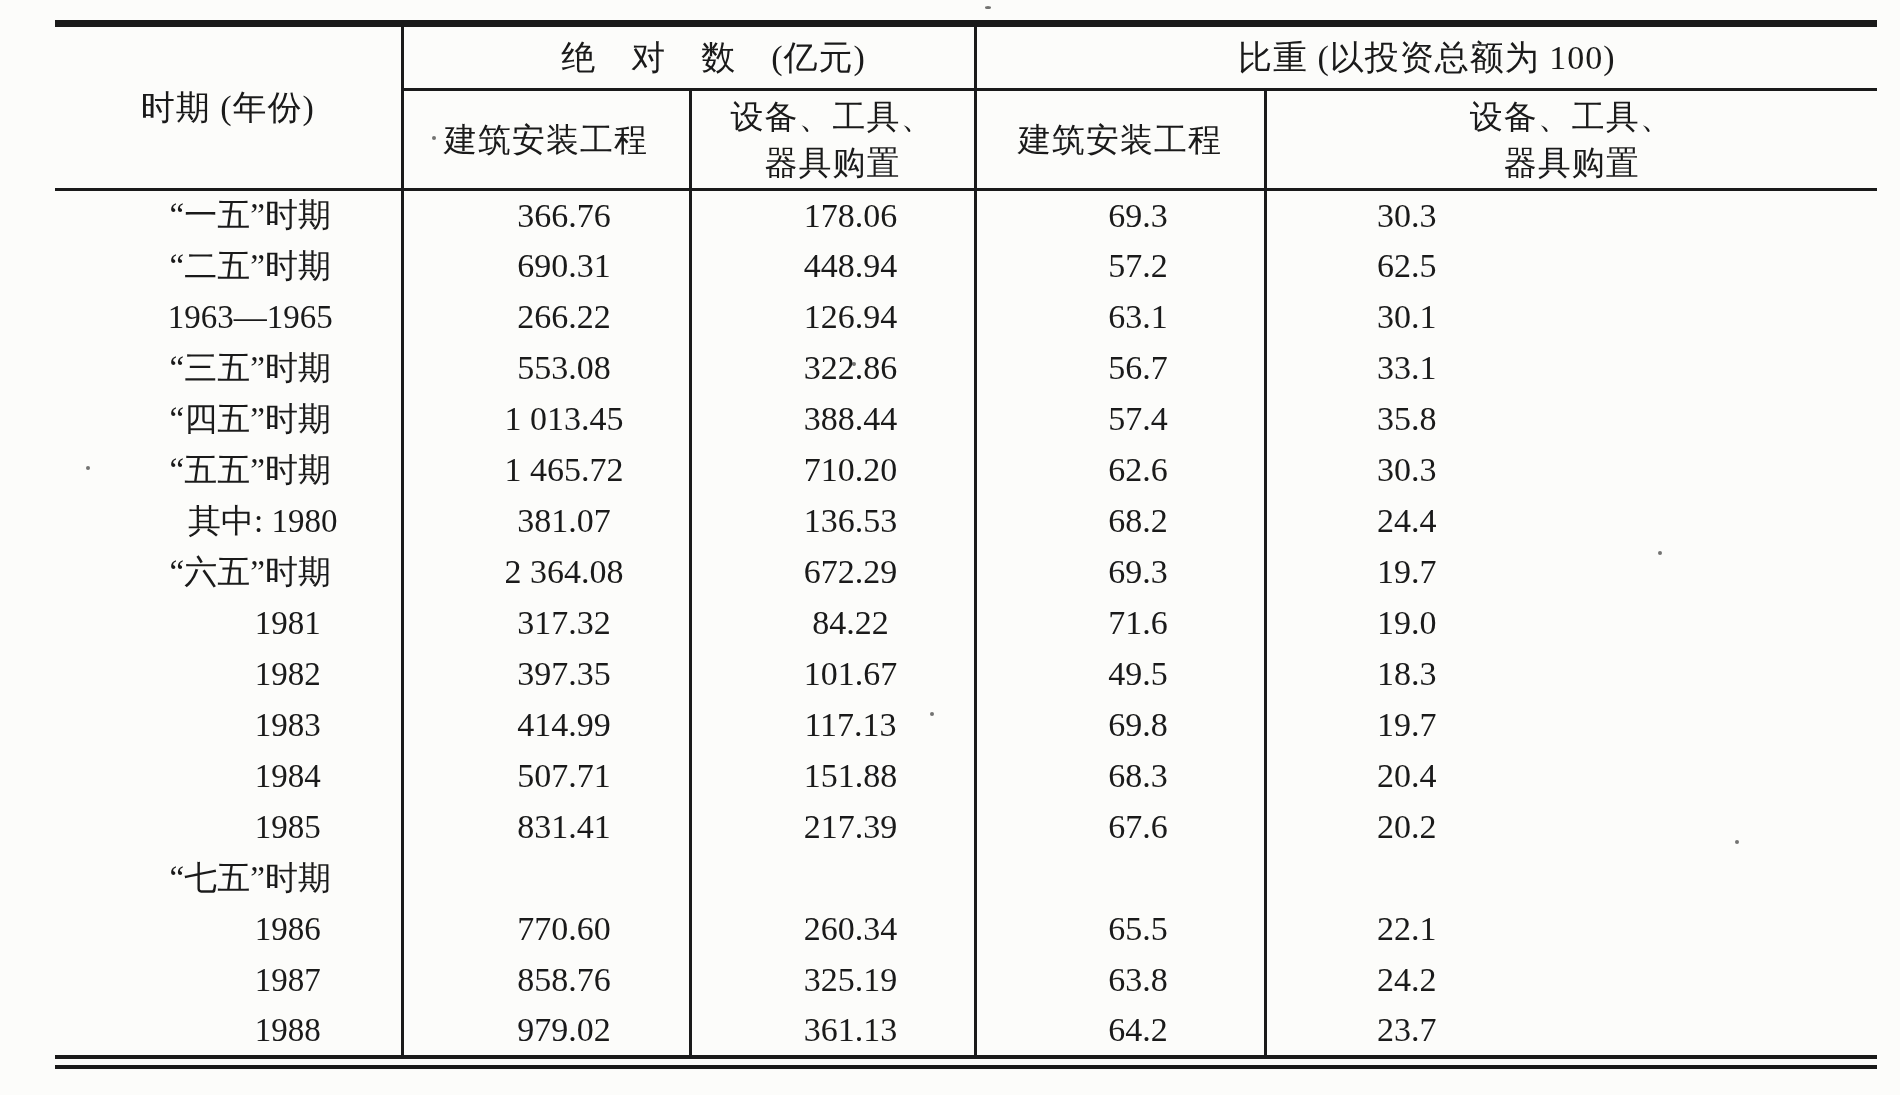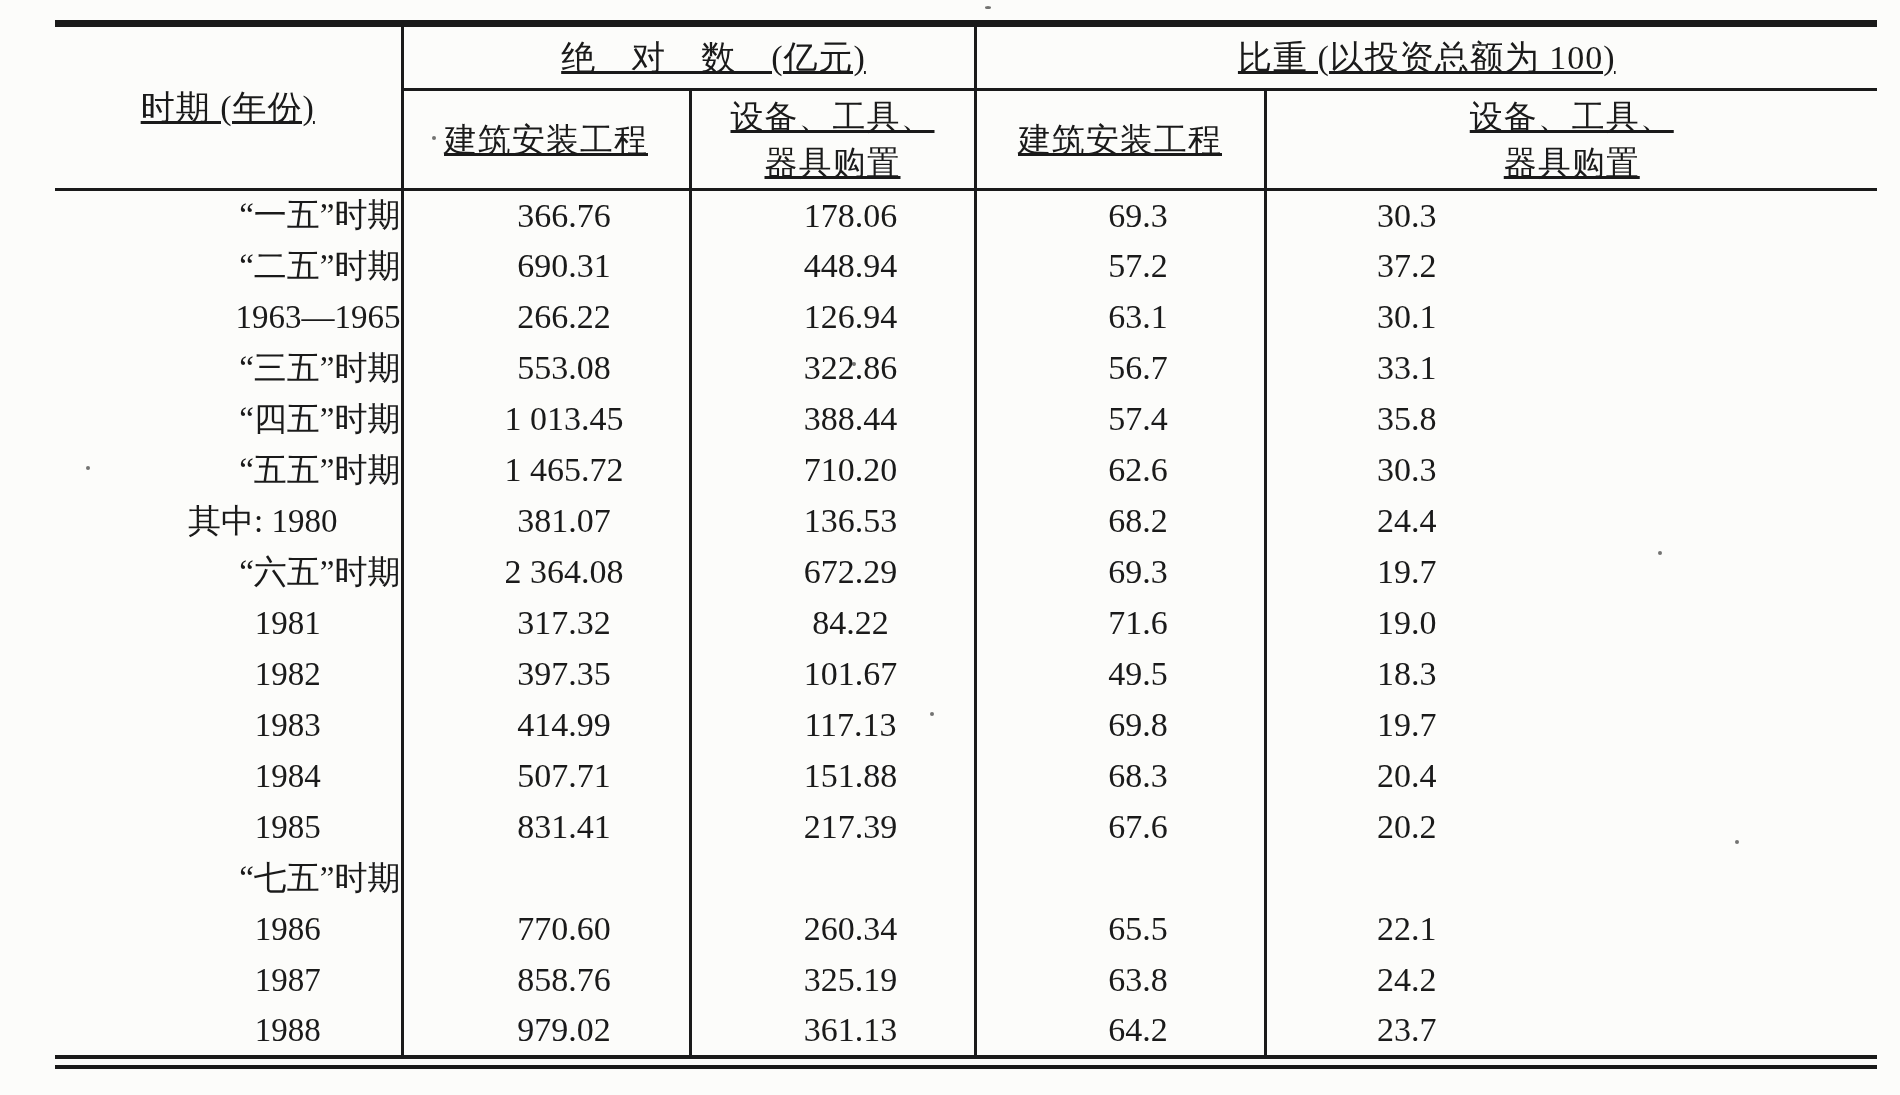--- a/index.html
+++ b/index.html
@@ -31,36 +31,36 @@
     font-weight:normal;
     text-align:center;
     vertical-align:middle;
     white-space:nowrap;
   }
   thead tr.h1{height:66px;}
   thead tr.h2{height:100px;}
   tbody tr{height:51px;}
 
   
-  th{font-size:34px;letter-spacing:1px;text-decoration:underline;}
+  th{font-size:34px;letter-spacing:1px;}
   th.c1{border-right:3px solid var(--ink);border-bottom:3px solid var(--ink);}
   th.grp{border-bottom:3px solid var(--ink);}
   th.grp-abs{border-right:3px solid var(--ink);padding-left:50px;}
   tr.h2 th{border-bottom:3px solid var(--ink);}
   tr.h2 th.s1{border-right:3px solid var(--ink);}
   tr.h2 th.s2{border-right:3px solid var(--ink);}
   tr.h2 th.s3{border-right:3px solid var(--ink);}
   th.sub{white-space:pre-line;line-height:46px;font-size:33px;}
 
   
   td{font-size:34px;}
   td.c1{border-right:3px solid var(--ink);font-size:33px;}
   td.c2,td.c3,td.c4{border-right:3px solid var(--ink);padding-left:36px;}
   td.c5{padding-right:330px;margin-top:28px;}
-  tr.r-period td.c1{padding-left:45px;text-align:right;}
+  tr.r-period td.c1{padding-left:45px;}
   tr.r-qz     td.c1{padding-left:70px;margin-top:20px;}
   tr.r-year   td.c1{padding-left:120px;}
 
   
   .speck{position:absolute;background:#2a2a28;border-radius:50%;opacity:.65;}
 </style>
 </head>
 <body>
 
 <div class="wrap">
@@ -93,21 +93,21 @@
         <td class="c2">366.76</td>
         <td class="c3">178.06</td>
         <td class="c4">69.3</td>
         <td class="c5">30.3</td>
       </tr>
       <tr class="r-period">
         <td class="c1">“二五”时期</td>
         <td class="c2">690.31</td>
         <td class="c3">448.94</td>
         <td class="c4">57.2</td>
-        <td class="c5">37.2</td>
+        <td class="c5">62.5</td>
       </tr>
       <tr class="r-period">
         <td class="c1">1963—1965</td>
         <td class="c2">266.22</td>
         <td class="c3">126.94</td>
         <td class="c4">63.1</td>
         <td class="c5">30.1</td>
       </tr>
       <tr class="r-period">
         <td class="c1">“三五”时期</td>

